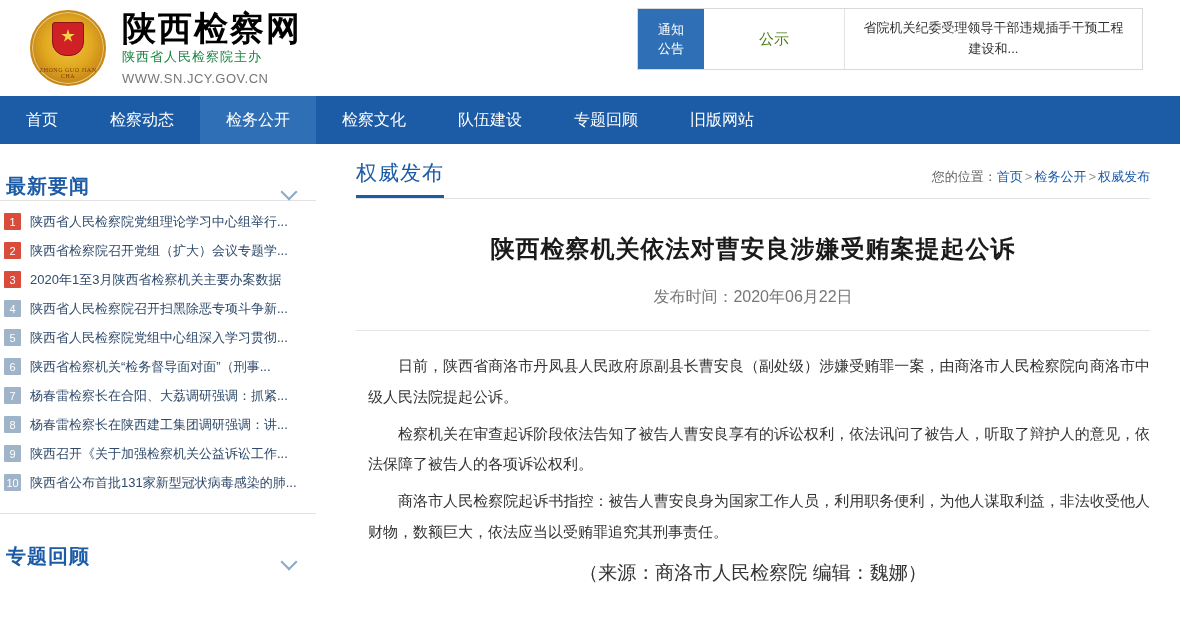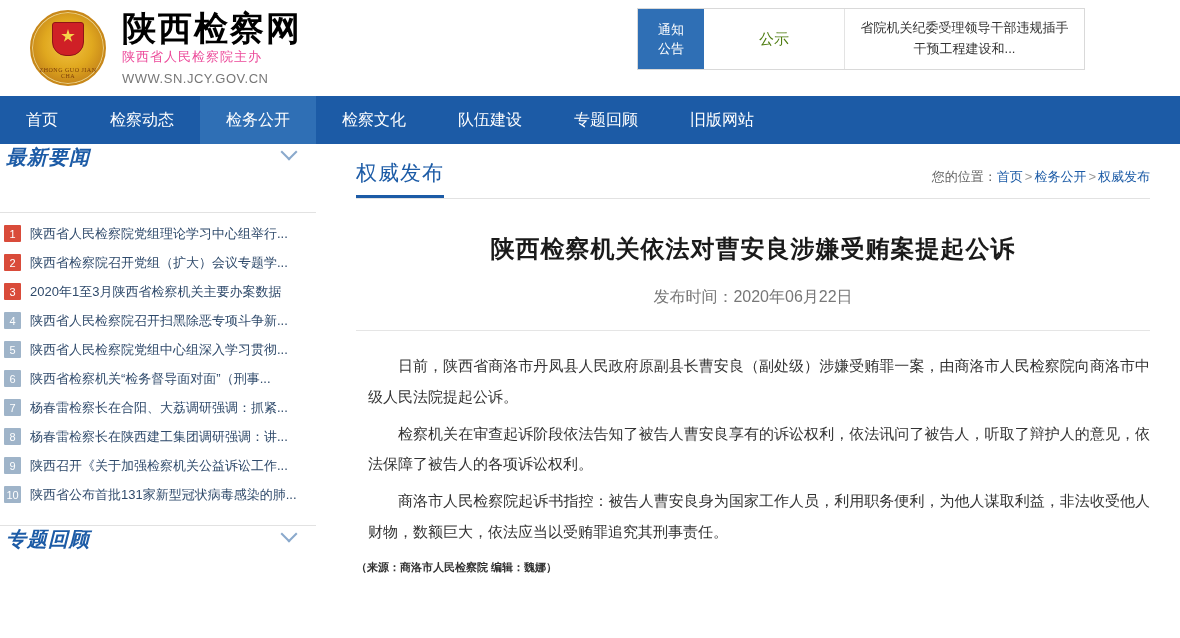--- a/index.html
+++ b/index.html
@@ -83,36 +83,36 @@
     font-size: 34px;
     font-weight: bold;
     color: #000000;
     letter-spacing: 2px;
     line-height: 1.1;
     font-family: "Liberation Serif", "DejaVu Serif", serif;
   }
   .brand-sub {
     margin-top: 0;
     font-size: 13px;
-    color: #ec4899;
+    color: #15803d;
     letter-spacing: 1px;
   }
   .brand-url {
     margin-top: 5px;
     font-size: 13px;
     color: #777777;
     letter-spacing: 0.5px;
   }
 
   
   .notice-box {
     position: absolute;
     left: 637px;
     top: 8px;
-    width: 448px;
+    width: 506px;
     height: 62px;
     border: 1px solid #d9d9d9;
     display: flex;
     background: #ffffff;
     box-sizing: border-box;
   }
   .notice-tab {
     width: 66px;
     background: #2f6fb5;
     color: #ffffff;
@@ -171,26 +171,25 @@
     height: 494px;
   }
   .sidebar {
     width: 330px;
     flex: 0 0 330px;
     padding: 0 14px 0 0;
     box-sizing: border-box;
   }
   .side-head {
     display: flex;
-    align-items: flex-start;
+    align-items: flex-end;
     justify-content: space-between;
     height: 56px;
     border-bottom: 1px solid #e2e2e2;
-    padding: 0 18px 12px 6px;
-    font-style: italic;
+    padding: 0 18px 0 6px;
   }
   .side-head-title {
     font-size: 20px;
     color: #1c5ba6;
     font-weight: bold;
     letter-spacing: 1px;
   }
   .chevron {
     width: 16px;
     height: 16px;
@@ -309,24 +308,23 @@
     color: #333333;
     line-height: 2.05;
     text-align: justify;
   }
   .article-body p {
     margin: 0 0 6px 12px;
     text-indent: 2em;
   }
   .article-source {
     margin-top: 12px;
-    text-align: left;
-    font-size: 11px;
+    text-align: center;
+    font-size: 19px;
     color: #333333;
-    font-weight: bold;
   }
 </style>
 </head>
 <body>
 
 <div class="page">
 
   <div class="header">
     <div class="logo-block">
       <div class="emblem">

